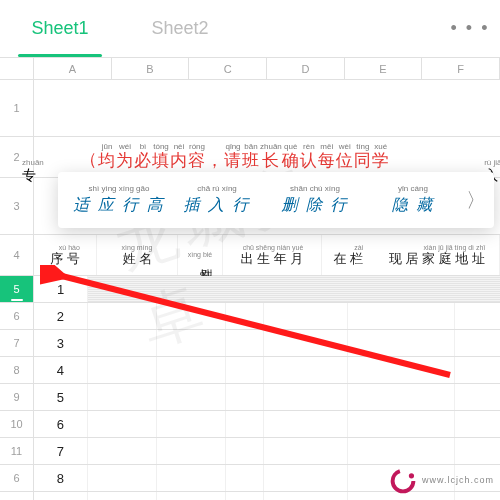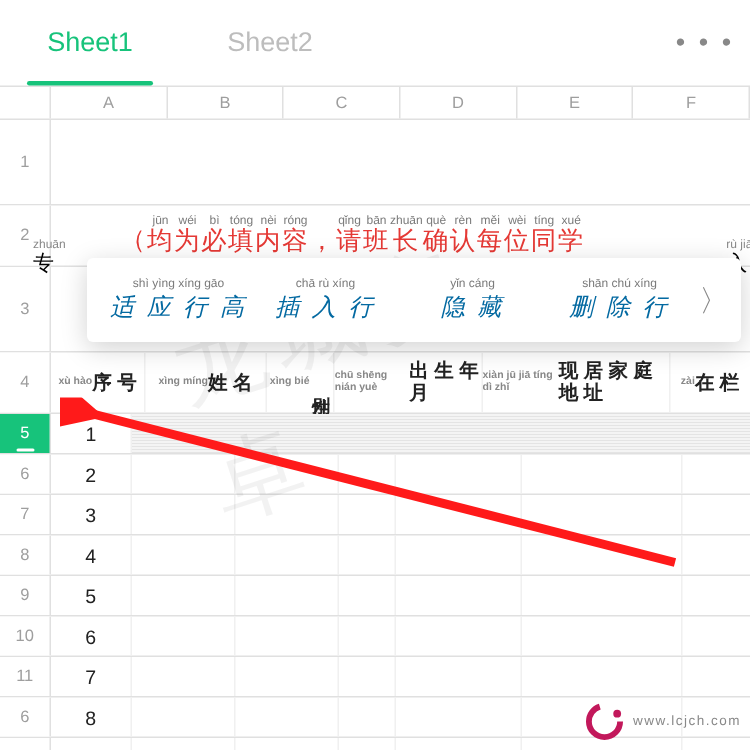--- a/index.html
+++ b/index.html
@@ -18,21 +18,21 @@
   .row .cell { flex:1; border-right:1px solid #f0f0f0; min-height:26px; display:flex; align-items:center; justify-content:center; font-size:14px; }
   .row.tall { min-height:56px; }
   .row.tall .rh, .row.tall .cell { min-height:56px; }
   .row.med { min-height:40px; }
   .row.med .rh, .row.med .cell { min-height:40px; }
   .redtext { color:#e53935; font-size:17px; white-space:nowrap; letter-spacing:1px; display:flex; align-items:flex-end; }
   .redtext .ch-wrap { display:flex; flex-direction:column; align-items:center; line-height:1.1; }
   .redtext .py { font-size:8px; color:#7a7a7a; letter-spacing:0; }
   .redtext .cc { font-size:17px; }
   .header4 .cell { font-size:13px; color:#222; }
-  .header4 .ch-wrap { display:flex; flex-direction:row; align-items:center; line-height:1.15;font-weight:bold; }
+  .header4 .ch-wrap { display:flex; flex-direction:column; align-items:flex-end; line-height:1.15; }
   .header4 .py { font-size:7px; color:#888; }
   .row5 .rh { background:#17c37b; color:#fff; position:relative; }
   .row5 .cell { background: repeating-linear-gradient(0deg,#e4e4e4 0,#e4e4e4 1px,#f4f4f4 1px,#f4f4f4 2px); }
   .row5 .rh::after { content:""; position:absolute; bottom:1px; left:50%; transform:translateX(-50%); width:12px; height:2px; background:#fff; border-radius:1px; }
   .num { font-size:13px; color:#222; }
   .context-menu { position:absolute; top:172px; left:58px; right:6px; height:56px; background:#fff; border-radius:4px; box-shadow:0 4px 18px rgba(0,0,0,0.18); display:flex; align-items:center; padding:0 4px 0 12px; z-index:10; }
   .ctx-outside { position:absolute; top:158px; left:22px; font-size:14px; color:#000;}
   .ctx-outside .py { font-size:8px; color:#888; display:block; text-align:center;}
   .ctx-outside-r { position:absolute; top:158px; right:-6px; font-size:14px; color:#000;}
   .ctx-outside-r .py { font-size:8px; color:#888; display:block; text-align:center;}
@@ -171,30 +171,30 @@
           <span class="py">xìng bié</span>
           <span style="writing-mode:vertical-rl;font-size:12px">性别</span>
         </span>
       </div>
     <div class="cell" style="flex:1.1">
         <span class="ch-wrap">
           <span class="py">chū shēng nián yuè</span>
           <span>出 生 年 月</span>
         </span>
       </div>
+    <div class="cell" style="flex:0.6;border-right:none">
+        <span class="ch-wrap">
+          <span class="py">zài</span>
+          <span>在 栏</span>
+        </span>
+      </div>
     <div class="cell" style="flex:1.4">
         <span class="ch-wrap">
           <span class="py">xiàn jū jiā tíng dì zhǐ</span>
           <span>现 居 家 庭 地 址</span>
-        </span>
-      </div>
-    <div class="cell" style="flex:0.6;border-right:none">
-        <span class="ch-wrap">
-          <span class="py">zài</span>
-          <span>在 栏</span>
         </span>
       </div>
   </div>
 
   <div class="row row5">
     <div class="rh">5</div>
     <div class="cell" style="flex:0.7;justify-content:center;background:#fff">
         <span class="num">1</span>
       </div>
     <div class="cell" style="flex:5.4;border-right:none"></div>
@@ -313,26 +313,26 @@
 <div class="context-menu">
   <div class="ctx-item">
       <span class="py">shì yìng xíng gāo</span>
       <span class="label">适 应 行 高</span>
     </div>
   <div class="ctx-item">
       <span class="py">chā rù xíng</span>
       <span class="label">插 入 行</span>
     </div>
   <div class="ctx-item">
+      <span class="py">shān chú xíng</span>
+      <span class="label">删 除 行</span>
+    </div>
+  <div class="ctx-item">
       <span class="py">yǐn cáng</span>
       <span class="label">隐 藏</span>
-    </div>
-  <div class="ctx-item">
-      <span class="py">shān chú xíng</span>
-      <span class="label">删 除 行</span>
     </div>
   <div class="ctx-chevron">〉</div>
 </div>
 
 <svg class="arrow" viewBox="0 0 420 120">
   <defs>
       <marker id="ah" markerWidth="14" markerHeight="14" refX="2" refY="5" orient="auto">
         <path d="M10,0 L0,5 L10,10 L6,5 Z" fill="#ff1a1a"></path>
       </marker>
     </defs>

